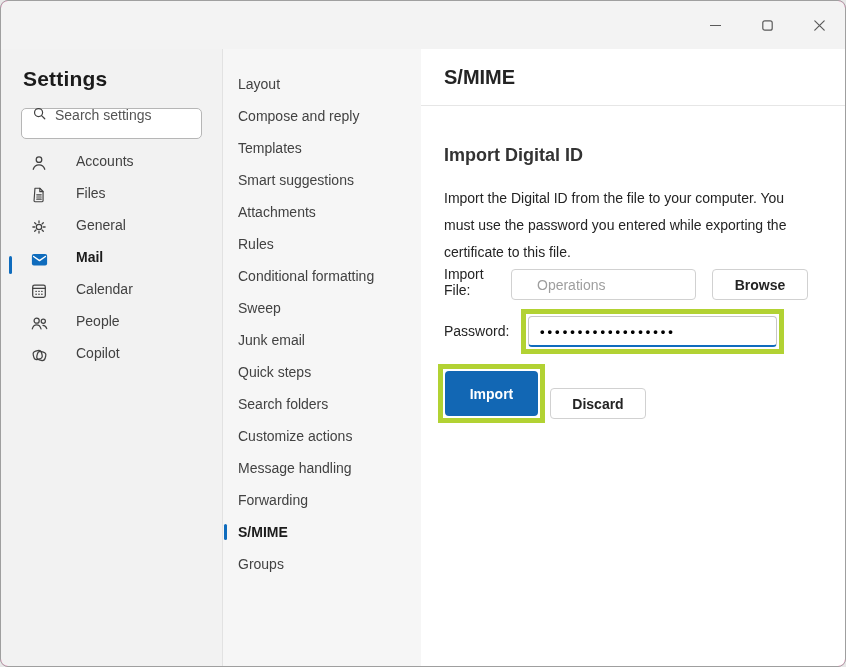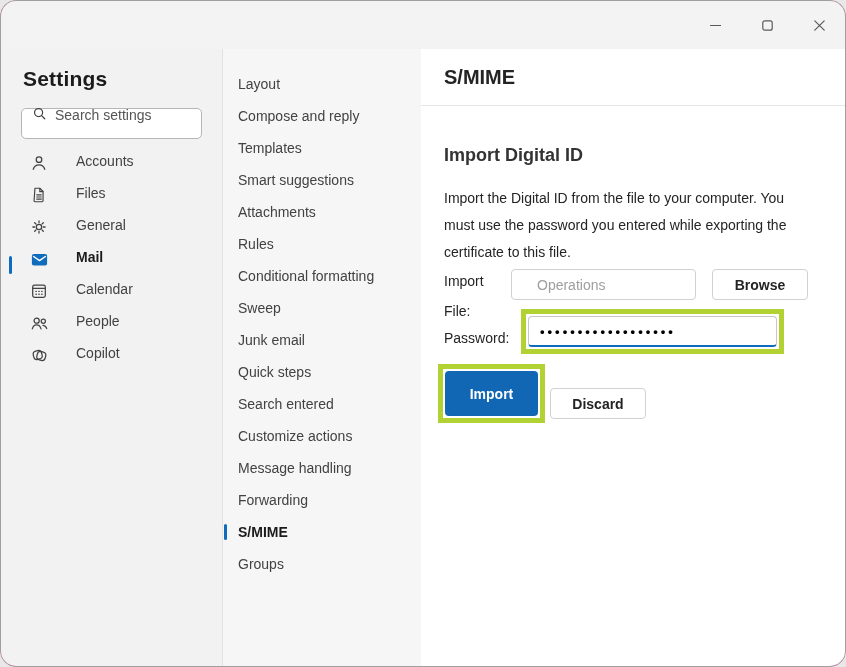--- a/index.html
+++ b/index.html
@@ -3,21 +3,21 @@
 <meta charset="utf-8">
 <style>
   * { box-sizing: border-box; margin: 0; padding: 0; }
   html,body { background:#e8e8e8; }
   body {
     font-family: "Liberation Sans", "DejaVu Sans", sans-serif;
     width: 846px; height: 667px; overflow: hidden;
   }
   .window {
     position: relative; width: 846px; height: 667px;
-    background: #ec4899; border: 1px solid #9f9f9f; border-radius: 16px;
+    background: #ec4899; border: 1px solid #9f9f9f; border-radius: 8px;
     overflow: hidden;
   }
   
   .titlebar {
     position: absolute; top:0; left:0; right:0; height: 48px;
     background: #f3f3f3; display: flex; justify-content: flex-end; align-items: stretch;
   }
   .caption-btn {
     width: 52px; height: 48px; display:flex; align-items:center; justify-content:center;
     color:#5a5a5a; cursor: default;
@@ -74,21 +74,21 @@
     padding-left: 23px; font-size: 20px; font-weight: bold; color:#242424;
   }
   .section-title {
     position:absolute; top: 96px; left: 23px;
     font-size: 18px; font-weight: bold; color: #333;
   }
   .description {
     position:absolute; top: 136px; left: 23px; width: 368px;
     font-size: 14px; line-height: 27px; color:#242424;
   }
-  .fld-label { position:absolute; left: 23px; font-size: 14px; line-height: 30px; color:#242424; }
+  .fld-label { position:absolute; left: 23px; font-size: 14px; line-height: 16px; color:#242424; }
   .lbl-importfile { top: 217px; width: 62px; }
   .lbl-password { top: 274px; }
   .file-input {
     position:absolute; left: 90px; top: 220px; width: 185px; height: 31px;
     border: 1px solid #d1d1d1; border-radius: 4px; background:#fff;
     padding: 0 25px; font-size: 14px; color:#242424; font-family: inherit; outline:none;
   }
   .file-input::placeholder { color:#9e9e9e; opacity: 1; }
   .btn {
     display:flex; align-items:center; justify-content:center;
@@ -256,21 +256,21 @@
       <div class="mid-item">
           <span>Sweep</span>
         </div>
       <div class="mid-item">
           <span>Junk email</span>
         </div>
       <div class="mid-item">
           <span>Quick steps</span>
         </div>
       <div class="mid-item">
-          <span>Search entered</span>
+          <span>Search folders</span>
         </div>
       <div class="mid-item">
           <span>Customize actions</span>
         </div>
       <div class="mid-item">
           <span>Message handling</span>
         </div>
       <div class="mid-item">
           <span>Forwarding</span>
         </div>

